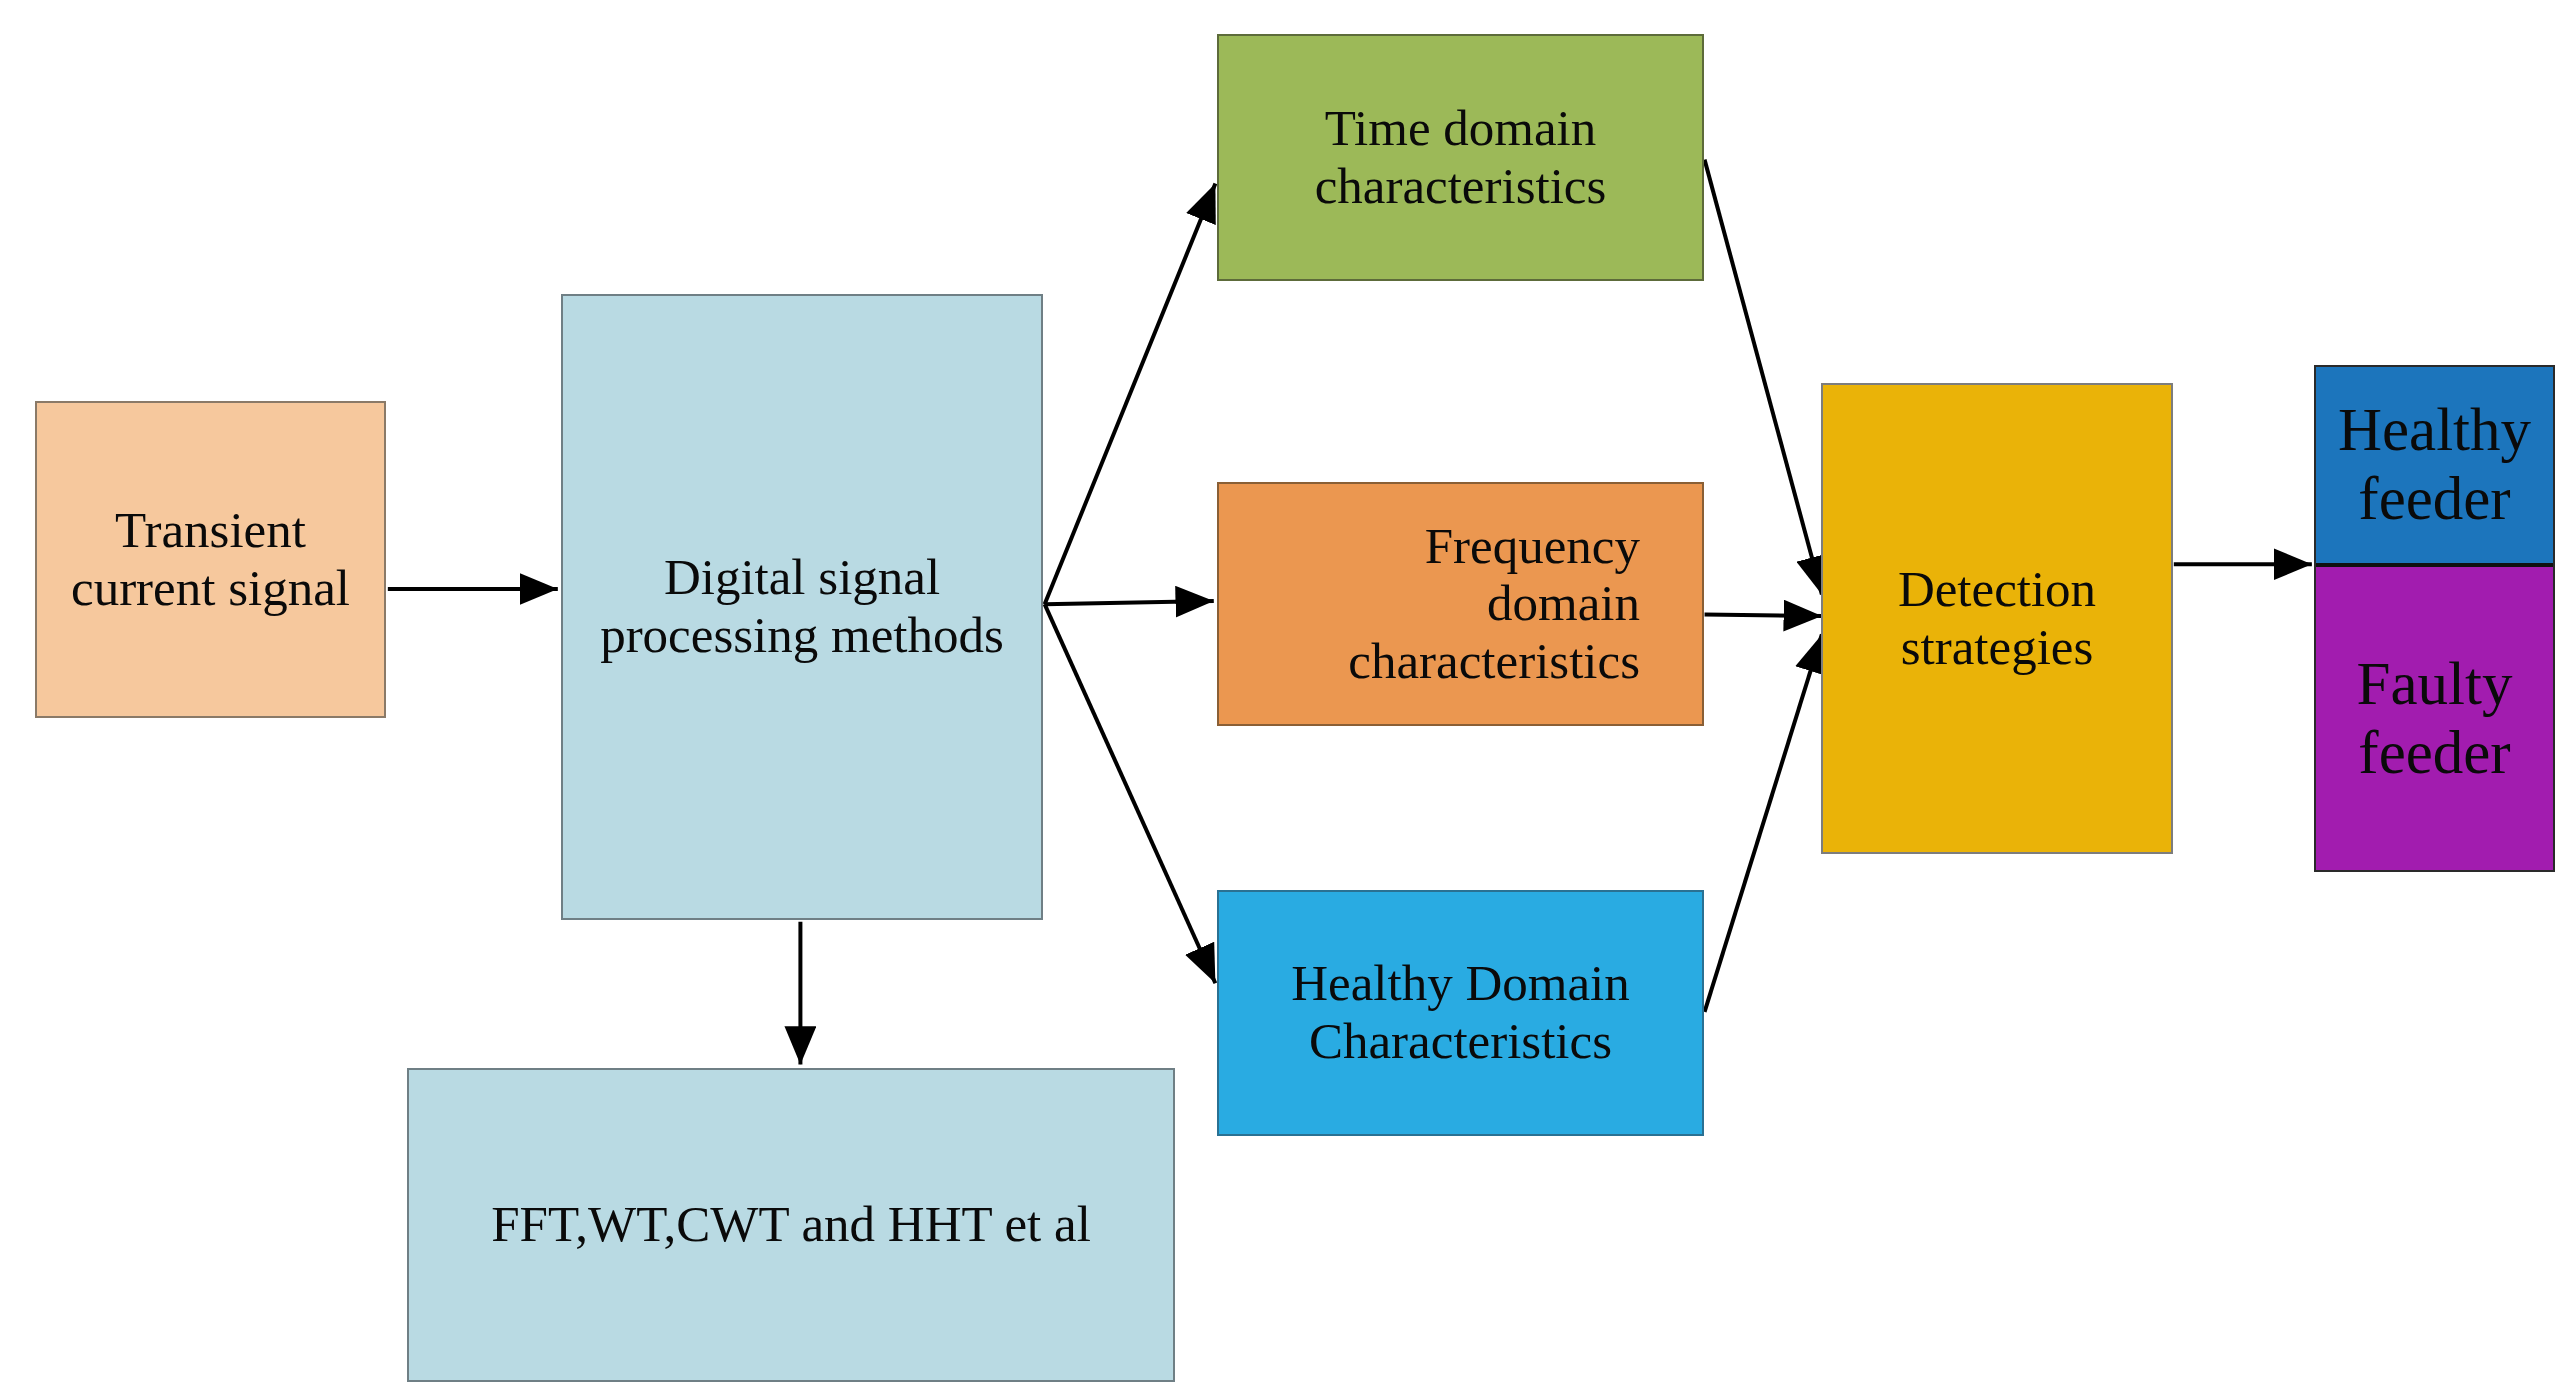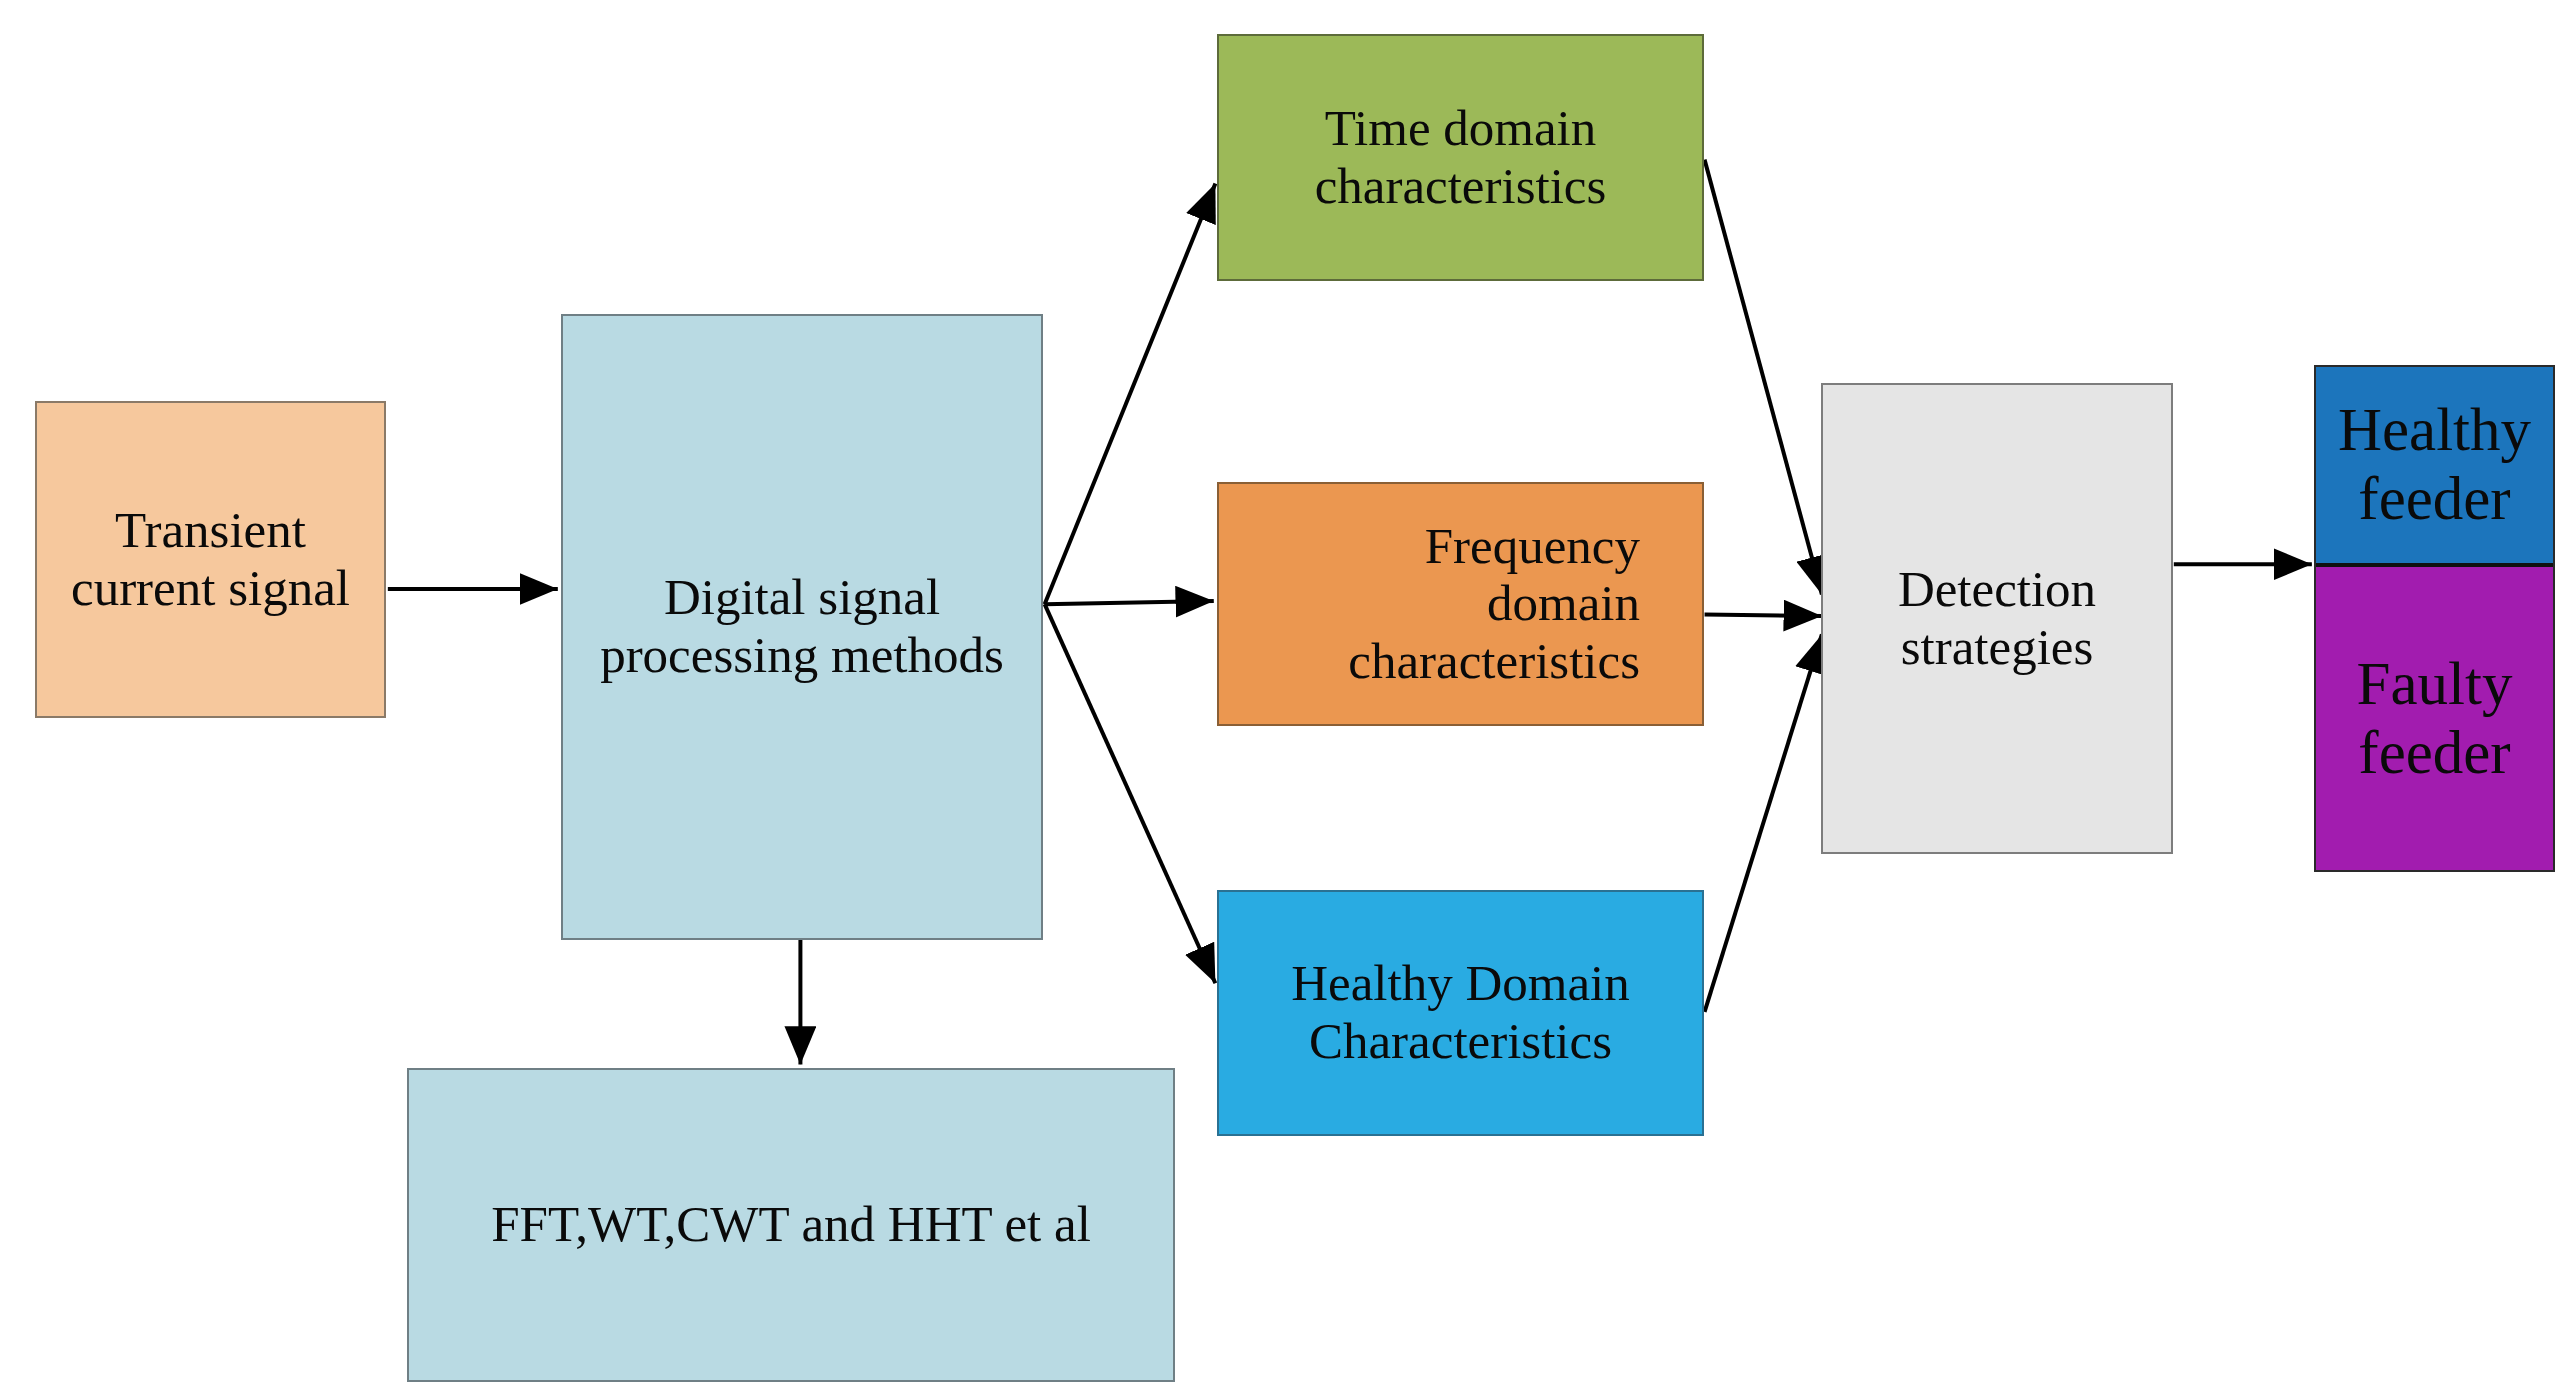--- a/index.html
+++ b/index.html
@@ -86,41 +86,41 @@
     <line x1="2136" y1="200" x2="2283" y2="745" marker-end="url(#ah)"></line>
     <line x1="2136" y1="770" x2="2283" y2="772" marker-end="url(#ah)"></line>
     <line x1="2136" y1="1268" x2="2283" y2="795" marker-end="url(#ah)"></line>
     <line x1="2724" y1="707" x2="2897" y2="707" marker-end="url(#ah)"></line>
   </svg>
 
   <div class="node node-transient" style="background-color: rgb(246, 200, 157);">
     <span class="label">Transient current signal</span>
   </div>
 
-  <div class="node node-digital" style="background-color: rgb(185, 218, 227); margin-top: 20px;">
+  <div class="node node-digital" style="background-color: rgb(185, 218, 227);">
     <span class="label">Digital signal processing methods</span>
   </div>
 
   <div class="node node-fft" style="background-color: rgb(185, 218, 227);">
     <span class="label">FFT,WT,CWT and HHT et al</span>
   </div>
 
   <div class="node node-time" style="background-color: rgb(156, 185, 88);">
     <span class="label">Time domain characteristics</span>
   </div>
 
   <div class="node node-frequency" style="background-color: rgb(235, 151, 80);">
     <span class="label">Frequency domain characteristics</span>
   </div>
 
   <div class="node node-energy" style="background-color: rgb(41, 171, 226);">
     <span class="label">Healthy Domain Characteristics</span>
   </div>
 
-  <div class="node node-detection" style="background-color: #e5e5e5;">
+  <div class="node node-detection" style="background-color: #eab308;">
     <span class="label">Detection strategies</span>
   </div>
 
   <div class="feeder-stack">
     <div class="feeder feeder-healthy" style="background-color: rgb(28, 117, 188);">
       <span class="label">Healthy feeder</span>
     </div>
     <div class="feeder feeder-faulty" style="background-color: #a21caf; align-items: center;">
       <span class="label">Faulty feeder</span>
     </div>

